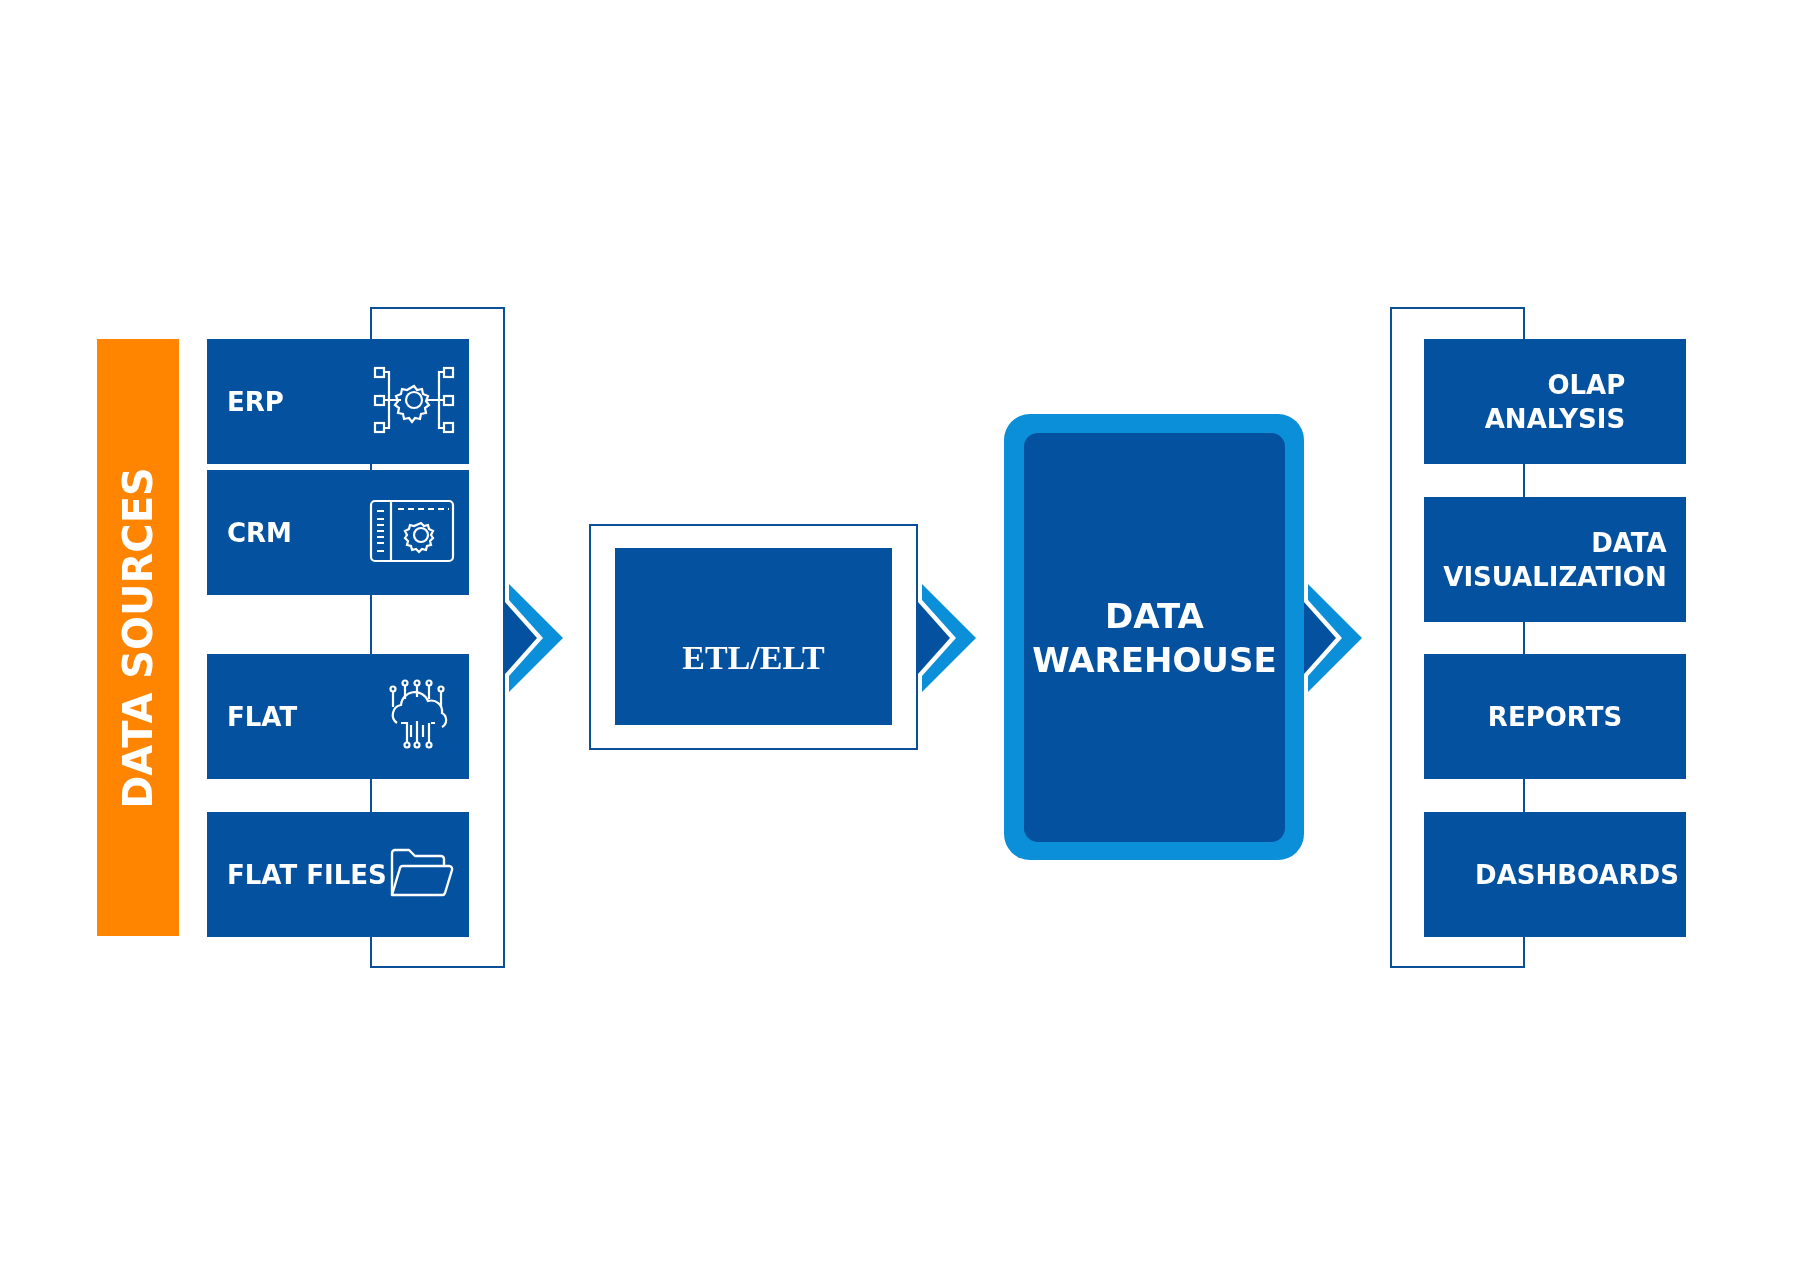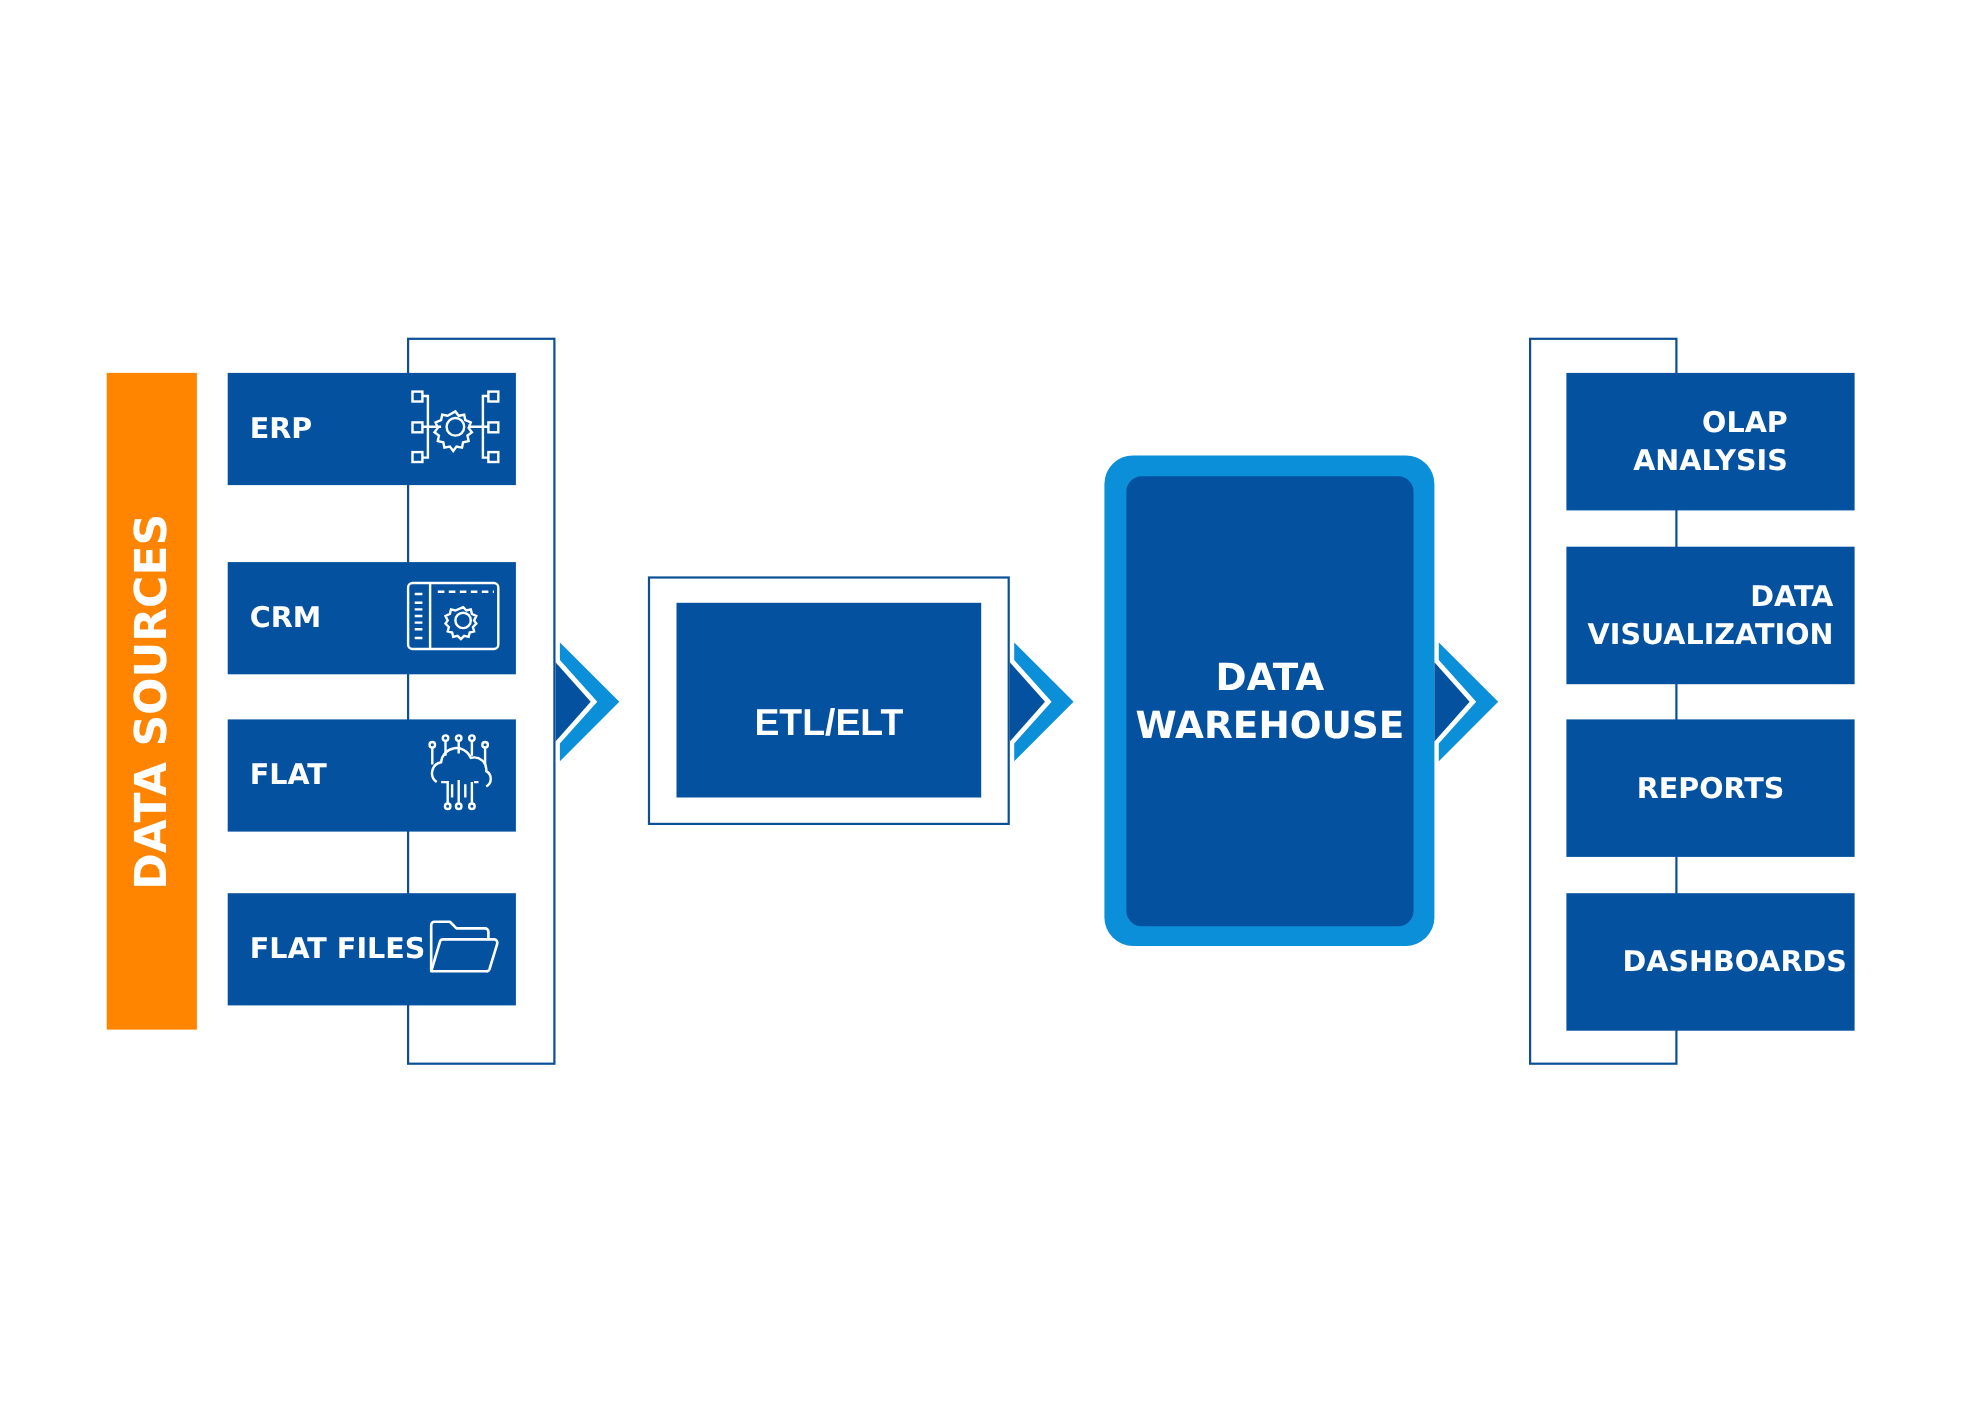--- a/index.html
+++ b/index.html
@@ -16,31 +16,31 @@
     position: absolute; left: 50%; top: 50%;
     transform: translate(-50%, -50%) rotate(-90deg);
     white-space: nowrap; color: #fff; font-weight: bold; font-size: 40px;
     letter-spacing: 0px; font-family: "DejaVu Sans", sans-serif;
   }
   .bracket { border: 2px solid #0B4F96; box-sizing: border-box; background: transparent; }
   .src-box, .out-box {
     background: #04519F; color: #fff; box-sizing: border-box;
     font-family: "DejaVu Sans", sans-serif; font-weight: bold;
   }
-  .src-box { left: 207px; width: 262px; height: 102px; }
+  .src-box { left: 207px; width: 262px; height: 125px; }
   .src-box .label {
     position: absolute; left: 20px; top: 50%; transform: translateY(-50%);
     font-size: 26px; white-space: nowrap;
   }
   .src-box .icon { position: absolute; right: 14px; top: 50%; transform: translateY(-50%); }
   .out-box { left: 1424px; width: 262px; height: 125px; display: flex; align-items: center; justify-content: center; text-align: right; }
   .out-box .label { font-size: 26px; line-height: 34px; white-space: pre-line; }
   .etl-outer { left: 589px; top: 524px; width: 329px; height: 226px; border: 2px solid #0B4F96; box-sizing: border-box; background: #fff; }
   .etl-inner { left: 615px; top: 548px; width: 277px; height: 177px; background: #04519F; display:flex; align-items:center; justify-content:center; }
-  .etl-inner .label { color:#fff; font-weight:bold; font-size: 34px; font-family: Liberation Sans, sans-serif; margin-top: 42px; }
+  .etl-inner .label { color:#fff; font-weight:bold; font-size: 34px; font-family: Liberation Serif, serif; margin-top: 42px; }
   .dw-outer { left: 1004px; top: 414px; width: 300px; height: 446px; background: #0A8FD8; border-radius: 26px; }
   .dw-inner { left: 1024px; top: 433px; width: 261px; height: 409px; background: #04519F; border-radius: 14px; display:flex; align-items:center; justify-content:center; text-align:center; }
   .dw-inner .label { color:#fff; font-weight:bold; font-size: 34px; line-height: 44px; white-space: pre-line; font-family: "DejaVu Sans", sans-serif; }
   svg.arrow { position: absolute; overflow: visible; }
 </style>
 </head>
 <body>
 
 <div class="abs orange-bar">
   <span class="vlabel">DATA SOURCES</span>
@@ -59,21 +59,21 @@
         <rect x="71" y="30" width="9" height="9"></rect>
         <rect x="71" y="57" width="9" height="9"></rect>
       <path d="M11 6 H16 V62 H11 M11 34 H28"></path>
       <path d="M71 6 H66 V62 H71 M71 34 H54"></path>
       <circle cx="41" cy="34" r="8"></circle>
       <path d="M41 20 l3 4 5-1 1 5 5 2-2 5 3 4-4 3 1 5-5 1-1 5-5-1-3 4-3-4-5 1-1-5-5-1 1-5-4-3 3-4-2-5 5-2 1-5 5 1z"></path>
     </svg>
   </span>
 </div>
 
-<div class="abs src-box" style="top:511px;text-align:right;">
+<div class="abs src-box" style="top:470px;text-align:right;">
   <span class="label">CRM</span>
   <span class="icon">
     <svg width="86" height="64" viewBox="0 0 86 64" fill="none" stroke="#fff" stroke-width="2.2">
       <rect x="2" y="2" width="82" height="60" rx="4"></rect>
       <line x1="22" y1="2" x2="22" y2="62"></line>
       <path d="M29 10 H80" stroke-dasharray="6 4"></path>
       <path d="M8 12 H15 M8 20 H15 M8 26 H15 M8 32 H15 M8 38 H15 M8 44 H15 M8 52 H15"></path>
       <circle cx="52" cy="36" r="7"></circle>
       <path d="M52 24 l3 3 4-1 1 4 4 2-2 4 2 3-3 3 1 4-4 1-1 4-4-1-3 3-3-3-4 1-1-4-4-1 1-4-3-3 2-3-2-4 4-2 1-4 4 1z"></path>
     </svg>

